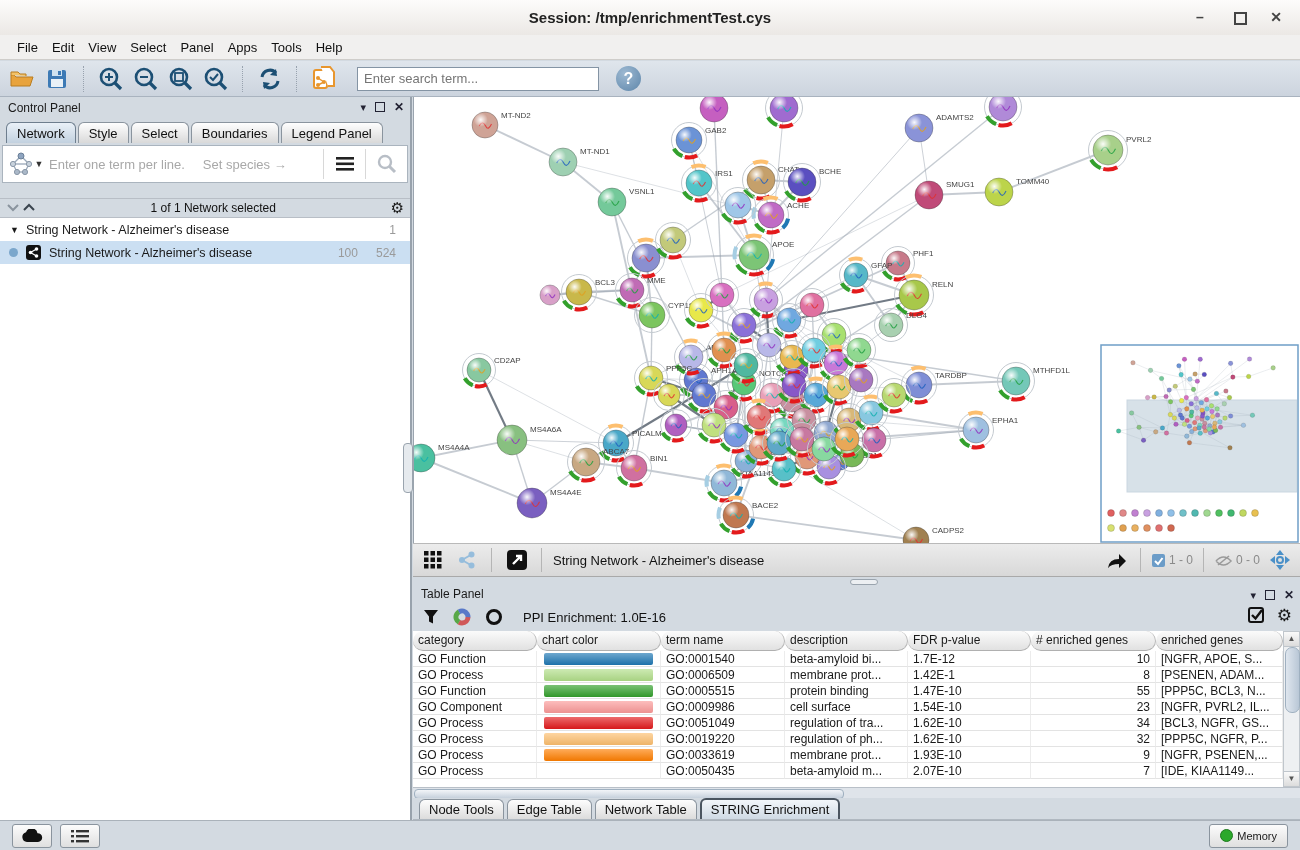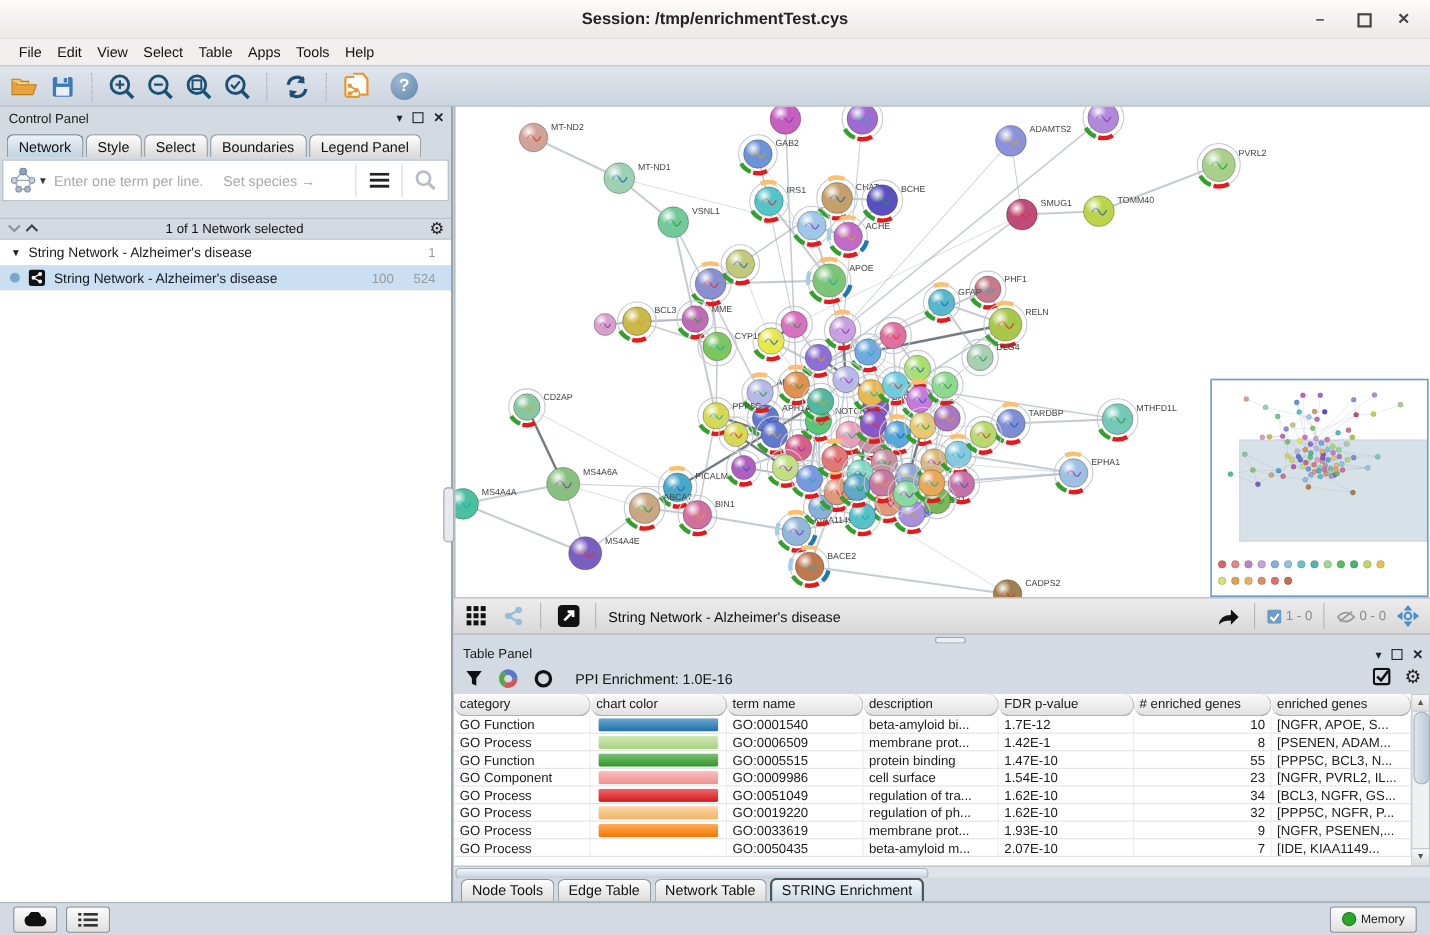--- a/index.html
+++ b/index.html
@@ -107,21 +107,21 @@
 </head>
 <body>
 
 <div class="abs" id="titlebar">
   <div id="title-text">Session: /tmp/enrichmentTest.cys</div>
   <div class="win-ctl" id="btn-min">–</div>
   <div class="win-ctl" id="btn-max"><span></span></div>
   <div class="win-ctl" id="btn-close">✕</div>
 </div>
 
-<div class="abs" id="menubar"><span class="menu-item">File</span><span class="menu-item">Edit</span><span class="menu-item">View</span><span class="menu-item">Select</span><span class="menu-item">Table</span><span class="menu-item">Apps</span><span class="menu-item">Tools</span><span class="menu-item">Help</span></div>
+<div class="abs" id="menubar"><span class="menu-item">File</span><span class="menu-item">Edit</span><span class="menu-item">View</span><span class="menu-item">Select</span><span class="menu-item">Panel</span><span class="menu-item">Apps</span><span class="menu-item">Tools</span><span class="menu-item">Help</span></div>
 
 <div class="abs" id="toolbar">
   <div class="tbtn">
     <svg width="24" height="20">
         <path d="M1,6 L1,17 L20,17 L23,8 L6,8 L4,6 Z" fill="#e8a33d" stroke="#b97d20"></path>
         <path d="M1,6 L1,3 L8,3 L10,5 L16,5 L16,7" fill="#f3c268" stroke="#b97d20"></path>
       </svg>
   </div>
   <div class="tbtn">
     <svg width="20" height="20">
@@ -175,20 +175,21 @@
     <svg width="24" height="26">
         <rect x="2" y="4" width="13" height="18" rx="2" fill="#fff" stroke="#e8962e" stroke-width="2"></rect>
         <path d="M9,1 h9 l4,5 v14 h-6" fill="#fff" stroke="#e8962e" stroke-width="2"></path>
         <circle cx="6" cy="12" r="2" fill="#e8962e"></circle>
         <circle cx="12" cy="16" r="2" fill="#e8962e"></circle>
         <circle cx="6" cy="19" r="2" fill="#e8962e"></circle>
         <line x1="6" y1="12" x2="12" y2="16" stroke="#e8962e" stroke-width="1.5"></line>
         <line x1="6" y1="19" x2="12" y2="16" stroke="#e8962e" stroke-width="1.5"></line>
       </svg>
   </div>
+  <input id="search-input" placeholder="Enter search term..." style="">
   <div id="help-btn"><span>?</span></div>
 </div>
 
 <div class="abs" id="control-panel">
   <div id="cp-header">
     <span>Control Panel</span>
     <span class="panel-ctls">
       <span>▾</span>
       <span class="sq"></span>
       <span class="x">✕</span>

